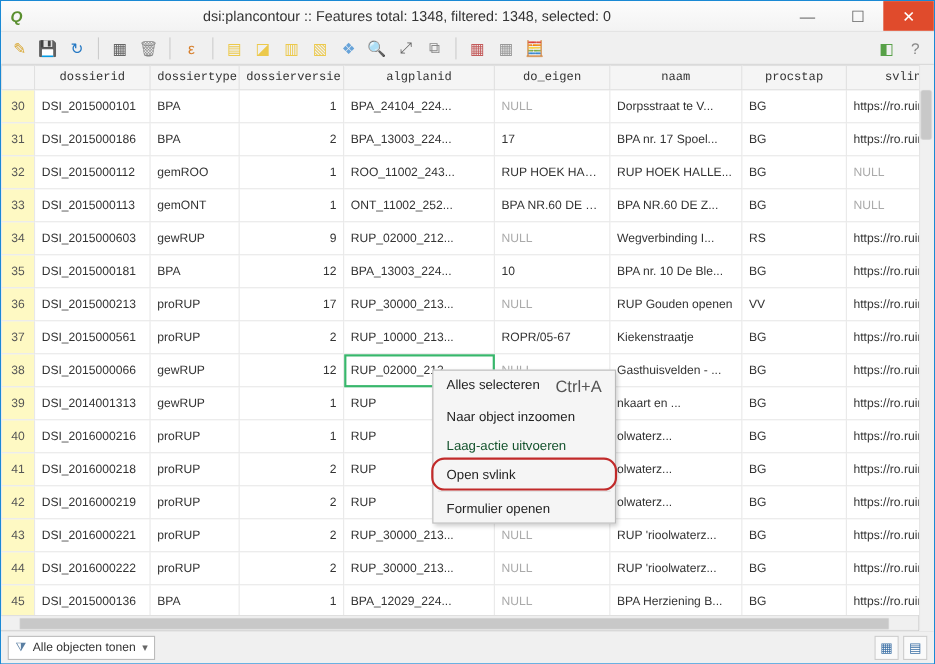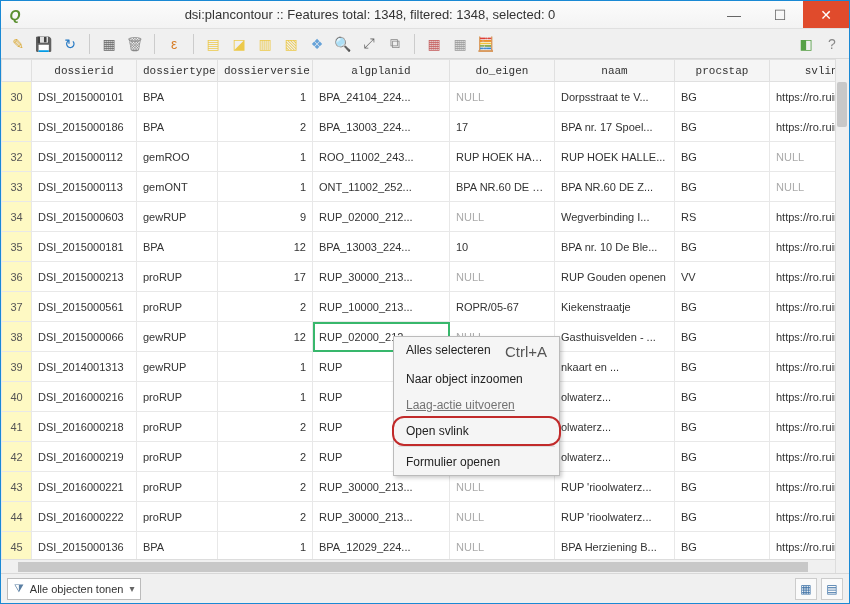--- a/index.html
+++ b/index.html
@@ -18,21 +18,21 @@
 table { border-collapse: collapse; width: 100%; table-layout: fixed; }
 th { background: #f5f5f5; border: 1px solid #e0e0e0; padding: 4px 6px; font-weight: normal; color: #333; font-size: 11px; text-align: center; height: 22px; font-family: Liberation Mono, monospace; }
 th.row-h { width: 30px; }
 td { border: 1px solid #e8e8e8; padding: 8px 6px; color: #333; font-size: 11px; white-space: nowrap; overflow: hidden; text-overflow: ellipsis; height: 30px; }
 td.row-h { background: #fef9c3; text-align: center; width: 30px; color: #555; }
 td.num { text-align: right; }
 td.null { color: #aaa; }
 .cell-selected { outline: 2px solid #38b76c; outline-offset: -2px; }
 .context-menu { position: absolute; left: 392px; top: 335px; width: 167px; background: #f5f5f5; border: 1px solid #bbb; box-shadow: 2px 2px 4px rgba(0,0,0,0.2); z-index: 100; }
 .context-menu .cm-item { padding: 6px 12px; color: #222; display: flex; justify-content: space-between; }
-.context-menu .cm-item.disabled { color: #737373; text-decoration: underline; }
+.context-menu .cm-item.disabled { color: #14532d; }
 .context-menu .cm-item.highlight { outline: 2px solid #c12a2a; border-radius: 10px; }
 .context-menu .cm-sep { height: 1px; background: #ddd; margin: 2px 4px; }
 .context-menu .cm-kbd { color: #555; font-size: 15px; }
 .footer { height: 30px; background: #f0f0f0; border-top: 1px solid #d8d8d8; display: flex; align-items: center; padding: 0 6px; justify-content: space-between; }
 .footer .filter-combo { height: 22px; border: 1px solid #bbb; background: #fff; display: inline-flex; align-items: center; padding: 0 6px; gap: 6px; font-size: 11px; color: #333; }
 .footer .filter-combo .dd { color: #666; font-size: 10px; }
 .footer .view-btns { display: flex; gap: 4px; }
 .footer .view-btn { width: 22px; height: 22px; border: 1px solid #ccc; background: #fafafa; display: flex; align-items: center; justify-content: center; font-size: 12px; color: #3a6fa5; }
 .scroll-ind { position: absolute; right: 0; top: 58px; bottom: 30px; width: 14px; background: #f0f0f0; border-left: 1px solid #ddd; }
 .scroll-thumb { position: absolute; right: 2px; top: 23px; width: 10px; height: 45px; background: #c8c8c8; border-radius: 2px; }

